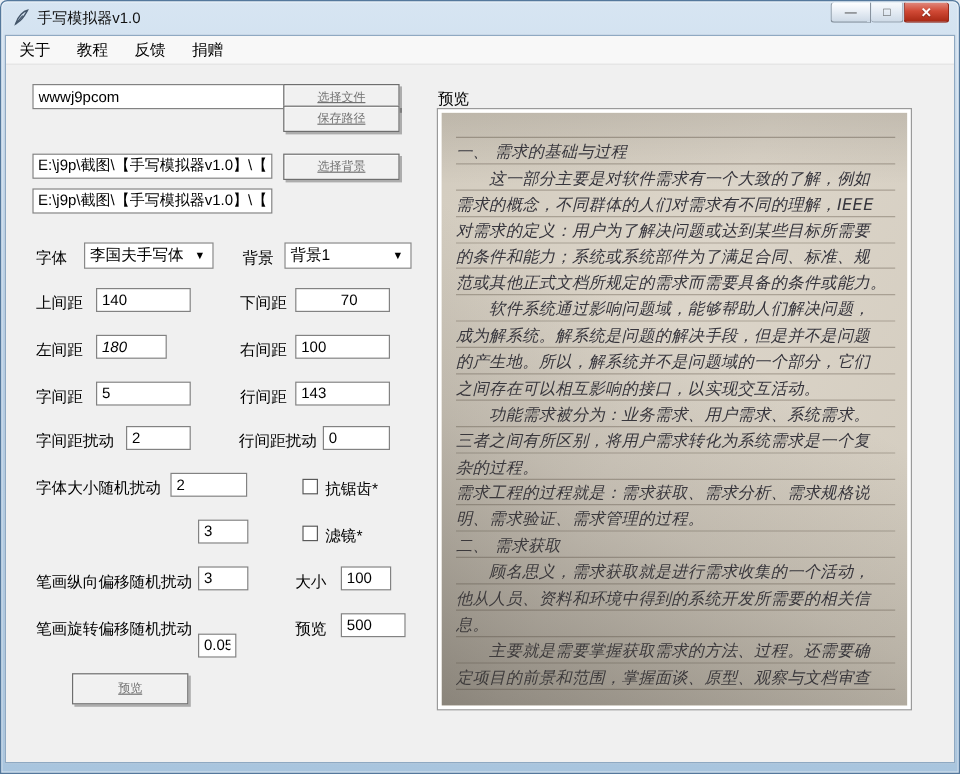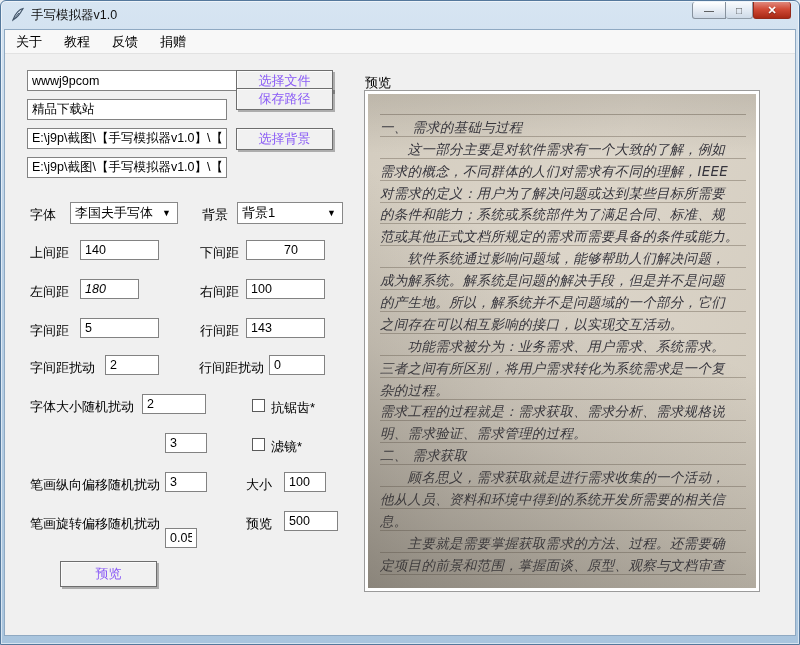--- a/index.html
+++ b/index.html
@@ -22,21 +22,21 @@
     text-shadow:0 1px 1px rgba(0,0,0,.4); }
   .client { position:absolute; left:3px; right:3px; top:28px; bottom:8px; background:#f0f0f0; border:1px solid #8fa9c2; }
   .menubar { position:absolute; left:0; right:0; top:0; height:24px; background:#f8f8f8;
     border-bottom:1px solid #e2e2e2; display:flex; align-items:center; padding-left:4px; }
   .menu-item { font-size:13px; color:#000; padding:3px 7px; margin-right:8px; cursor:default; }
   .lbl { position:absolute; font-size:13px; color:#000; white-space:nowrap; }
   .tin { position:absolute; height:21px; background:#fff; border:1px solid #828282;
     font-size:12.5px; font-family:"Liberation Sans", sans-serif; padding:0 4px; color:#000; }
   .btn { position:absolute; height:22px; background:#f1f1f1; border:1px solid #6e6e6e;
     box-shadow:2px 2px 0 rgba(0,0,0,.28), inset 1px 1px 0 #fbfbfb;
-    font-size:13px; display:flex; align-items:center; justify-content:center; color:#8b5cf6; cursor:default; }
+    font-size:10px; display:flex; align-items:center; justify-content:center; color:#737373; cursor:default;text-decoration:underline; }
   .combo { position:absolute; height:22px; background:#fff; border:1px solid #888; display:flex;
     align-items:center; font-size:13px; padding:0 4px; }
   .combo .arrow { position:absolute; right:6px; font-size:9px; color:#000; }
   .chk { position:absolute; width:13px; height:13px; background:#fff; border:1px solid #5a5a5a; }
   .preview-box { position:absolute; left:359px; top:60px; width:396px; height:502px;
     background:#fff; border:1px solid #9a9a9a; padding:3px; }
   .paper { position:relative; width:100%; height:100%; overflow:hidden;
     background:linear-gradient(115deg,#d3ccbf,#dcd5c9 45%,#d2cbbe 100%); }
   .paper .shade { position:absolute; inset:0;
     background:linear-gradient(28deg, rgba(72,67,59,.55), rgba(72,67,59,.18) 35%, rgba(72,67,59,0) 60%),
@@ -73,21 +73,20 @@
   <div class="client">
     <div class="menubar">
       <span class="menu-item">关于</span>
       <span class="menu-item">教程</span>
       <span class="menu-item">反馈</span>
       <span class="menu-item">捐赠</span>
     </div>
 
     <input class="tin" style="left: 22px; top: 40px; width: 236px;" value="wwwj9pcom">
     <div class="btn" style="left:231px; top:40px; width:97px;">选择文件</div>
-    <input class="tin" style="left: 22px; top: 69px; width: 200px;" value="精品下载站">
     <div class="btn" style="left:231px; top:58px; width:97px;">保存路径</div>
     <input class="tin" style="left: 22px; top: 98px; width: 200px;" value="E:\j9p\截图\【手写模拟器v1.0】\【手">
     <div class="btn" style="left:231px; top:98px; width:97px;">选择背景</div>
     <input class="tin" style="left: 22px; top: 127px; width: 200px;" value="E:\j9p\截图\【手写模拟器v1.0】\【手">
 
     <span class="lbl" style="left:25px; top:176px;">字体</span>
     <div class="combo" style="left:65px; top:172px; width:108px;">
       <span>李国夫手写体</span>
       <span class="arrow">▼</span>
     </div>

